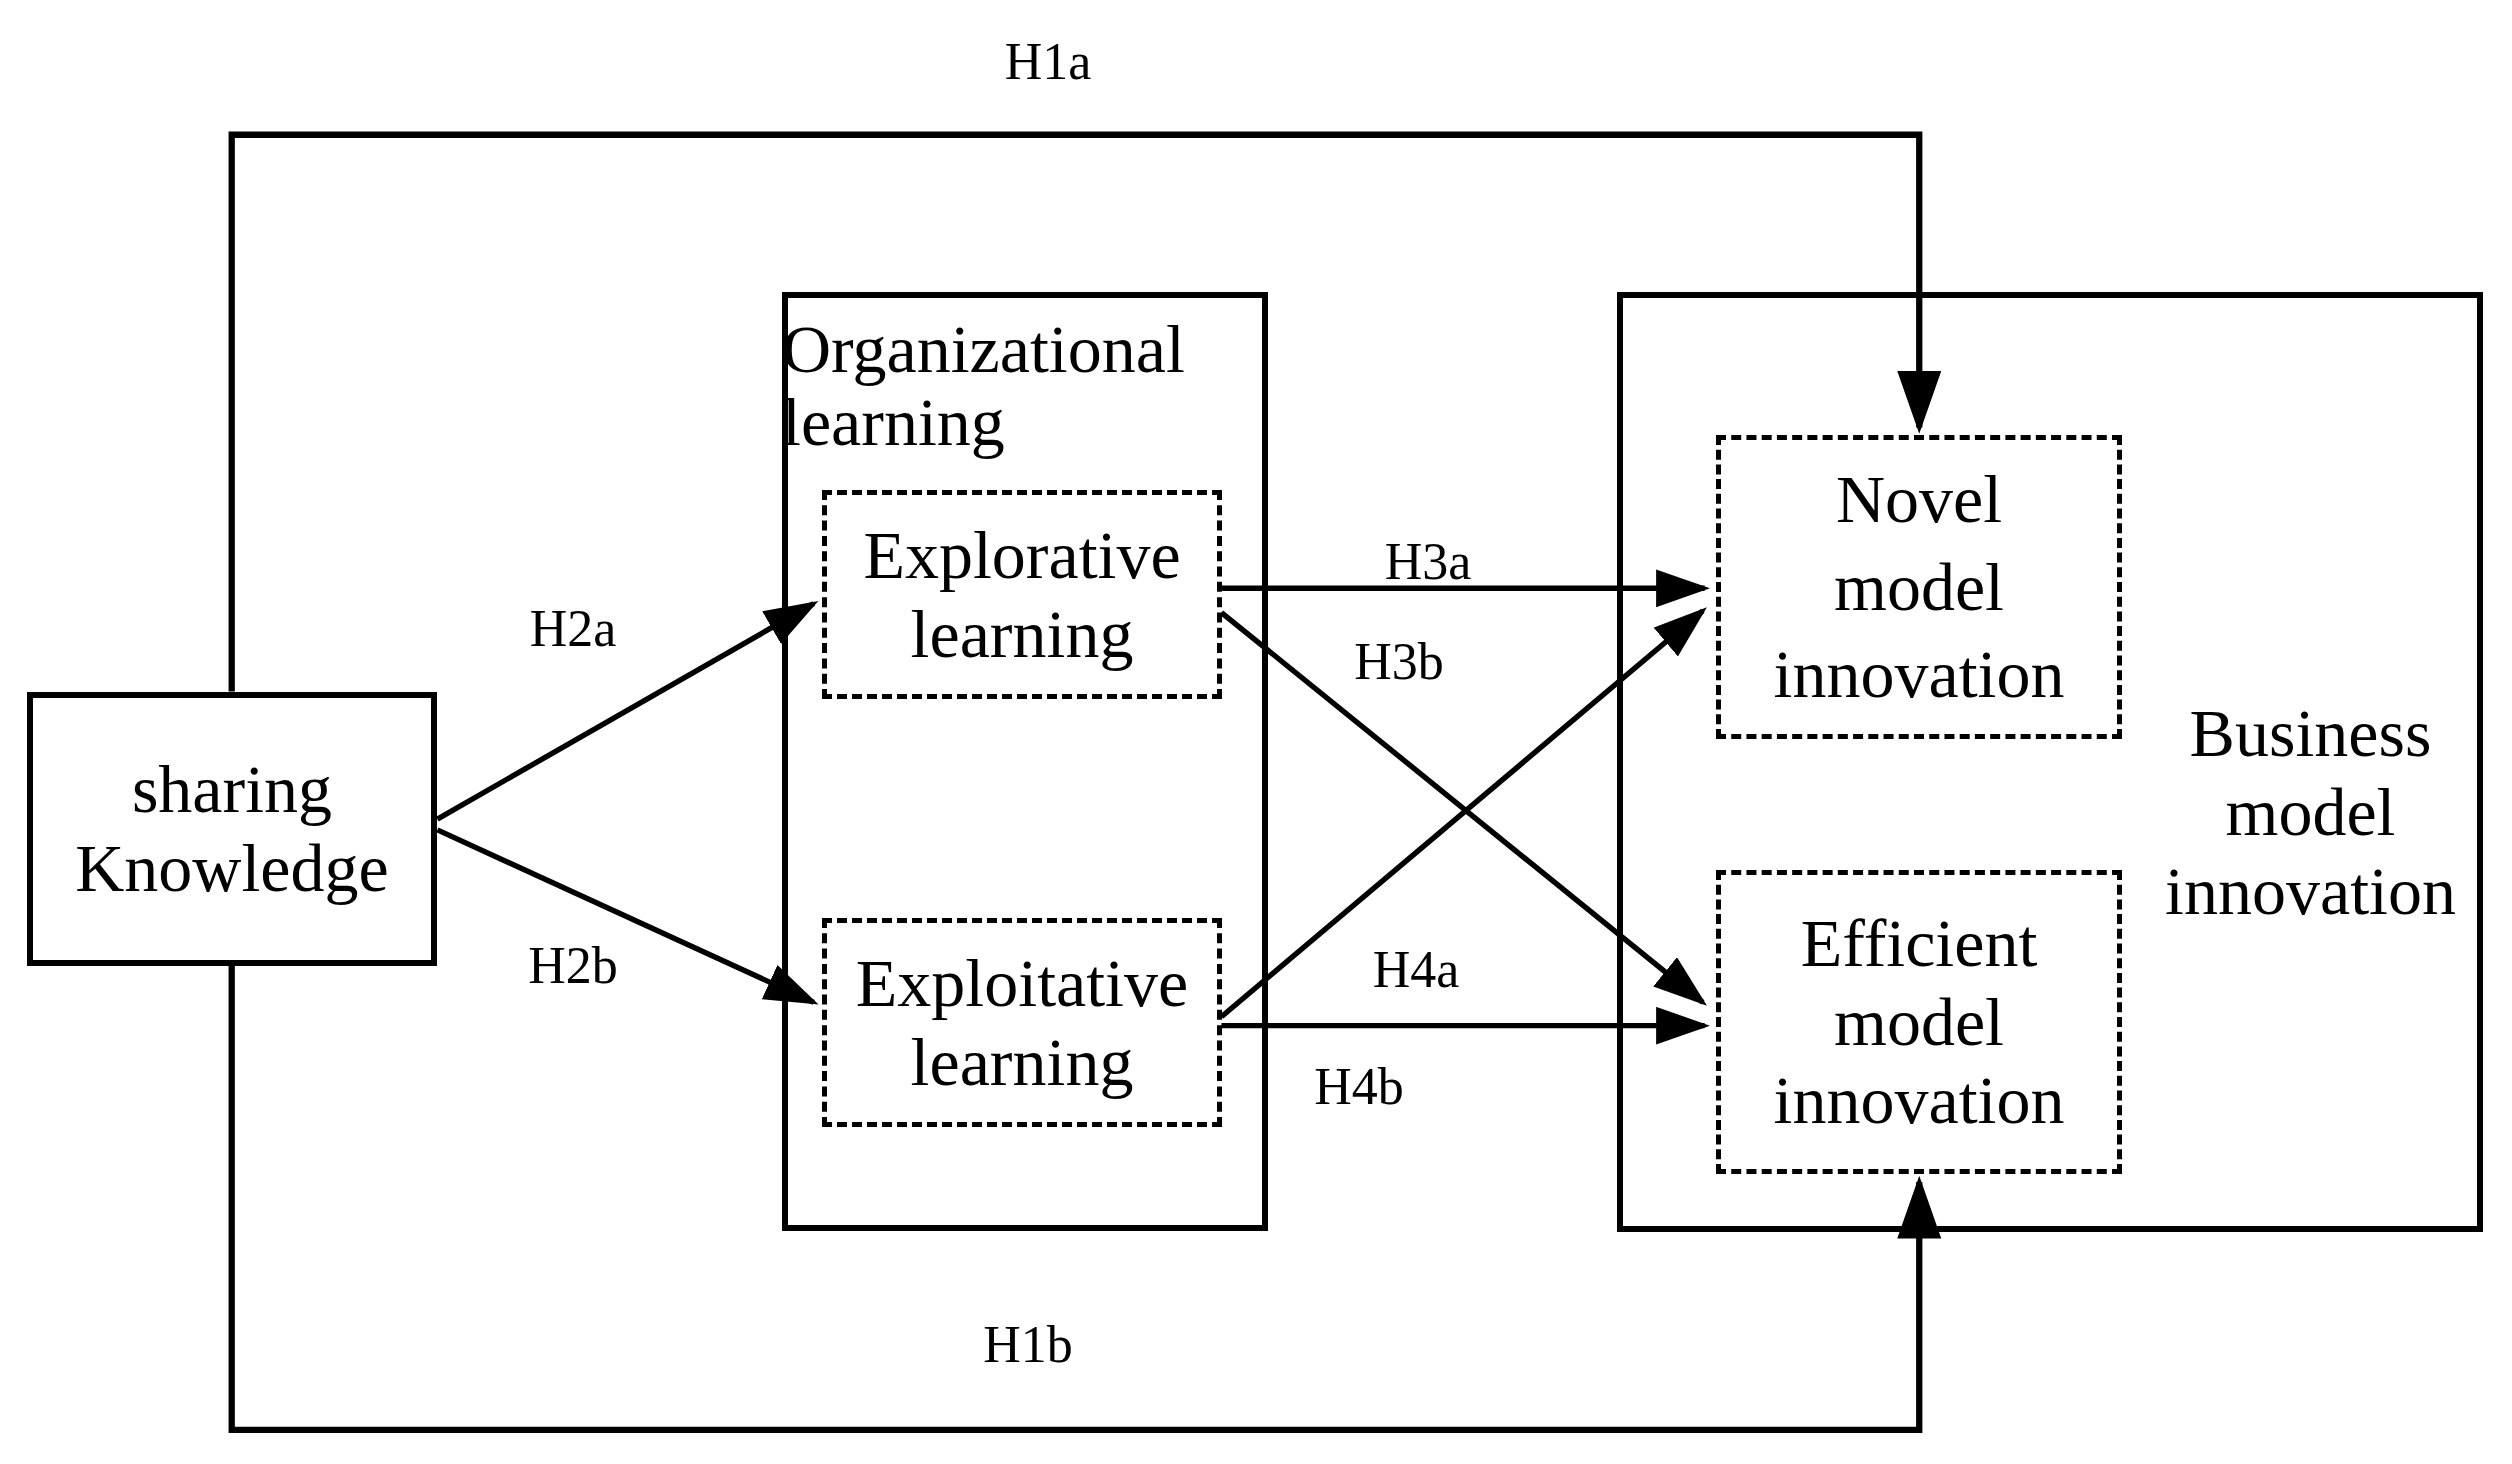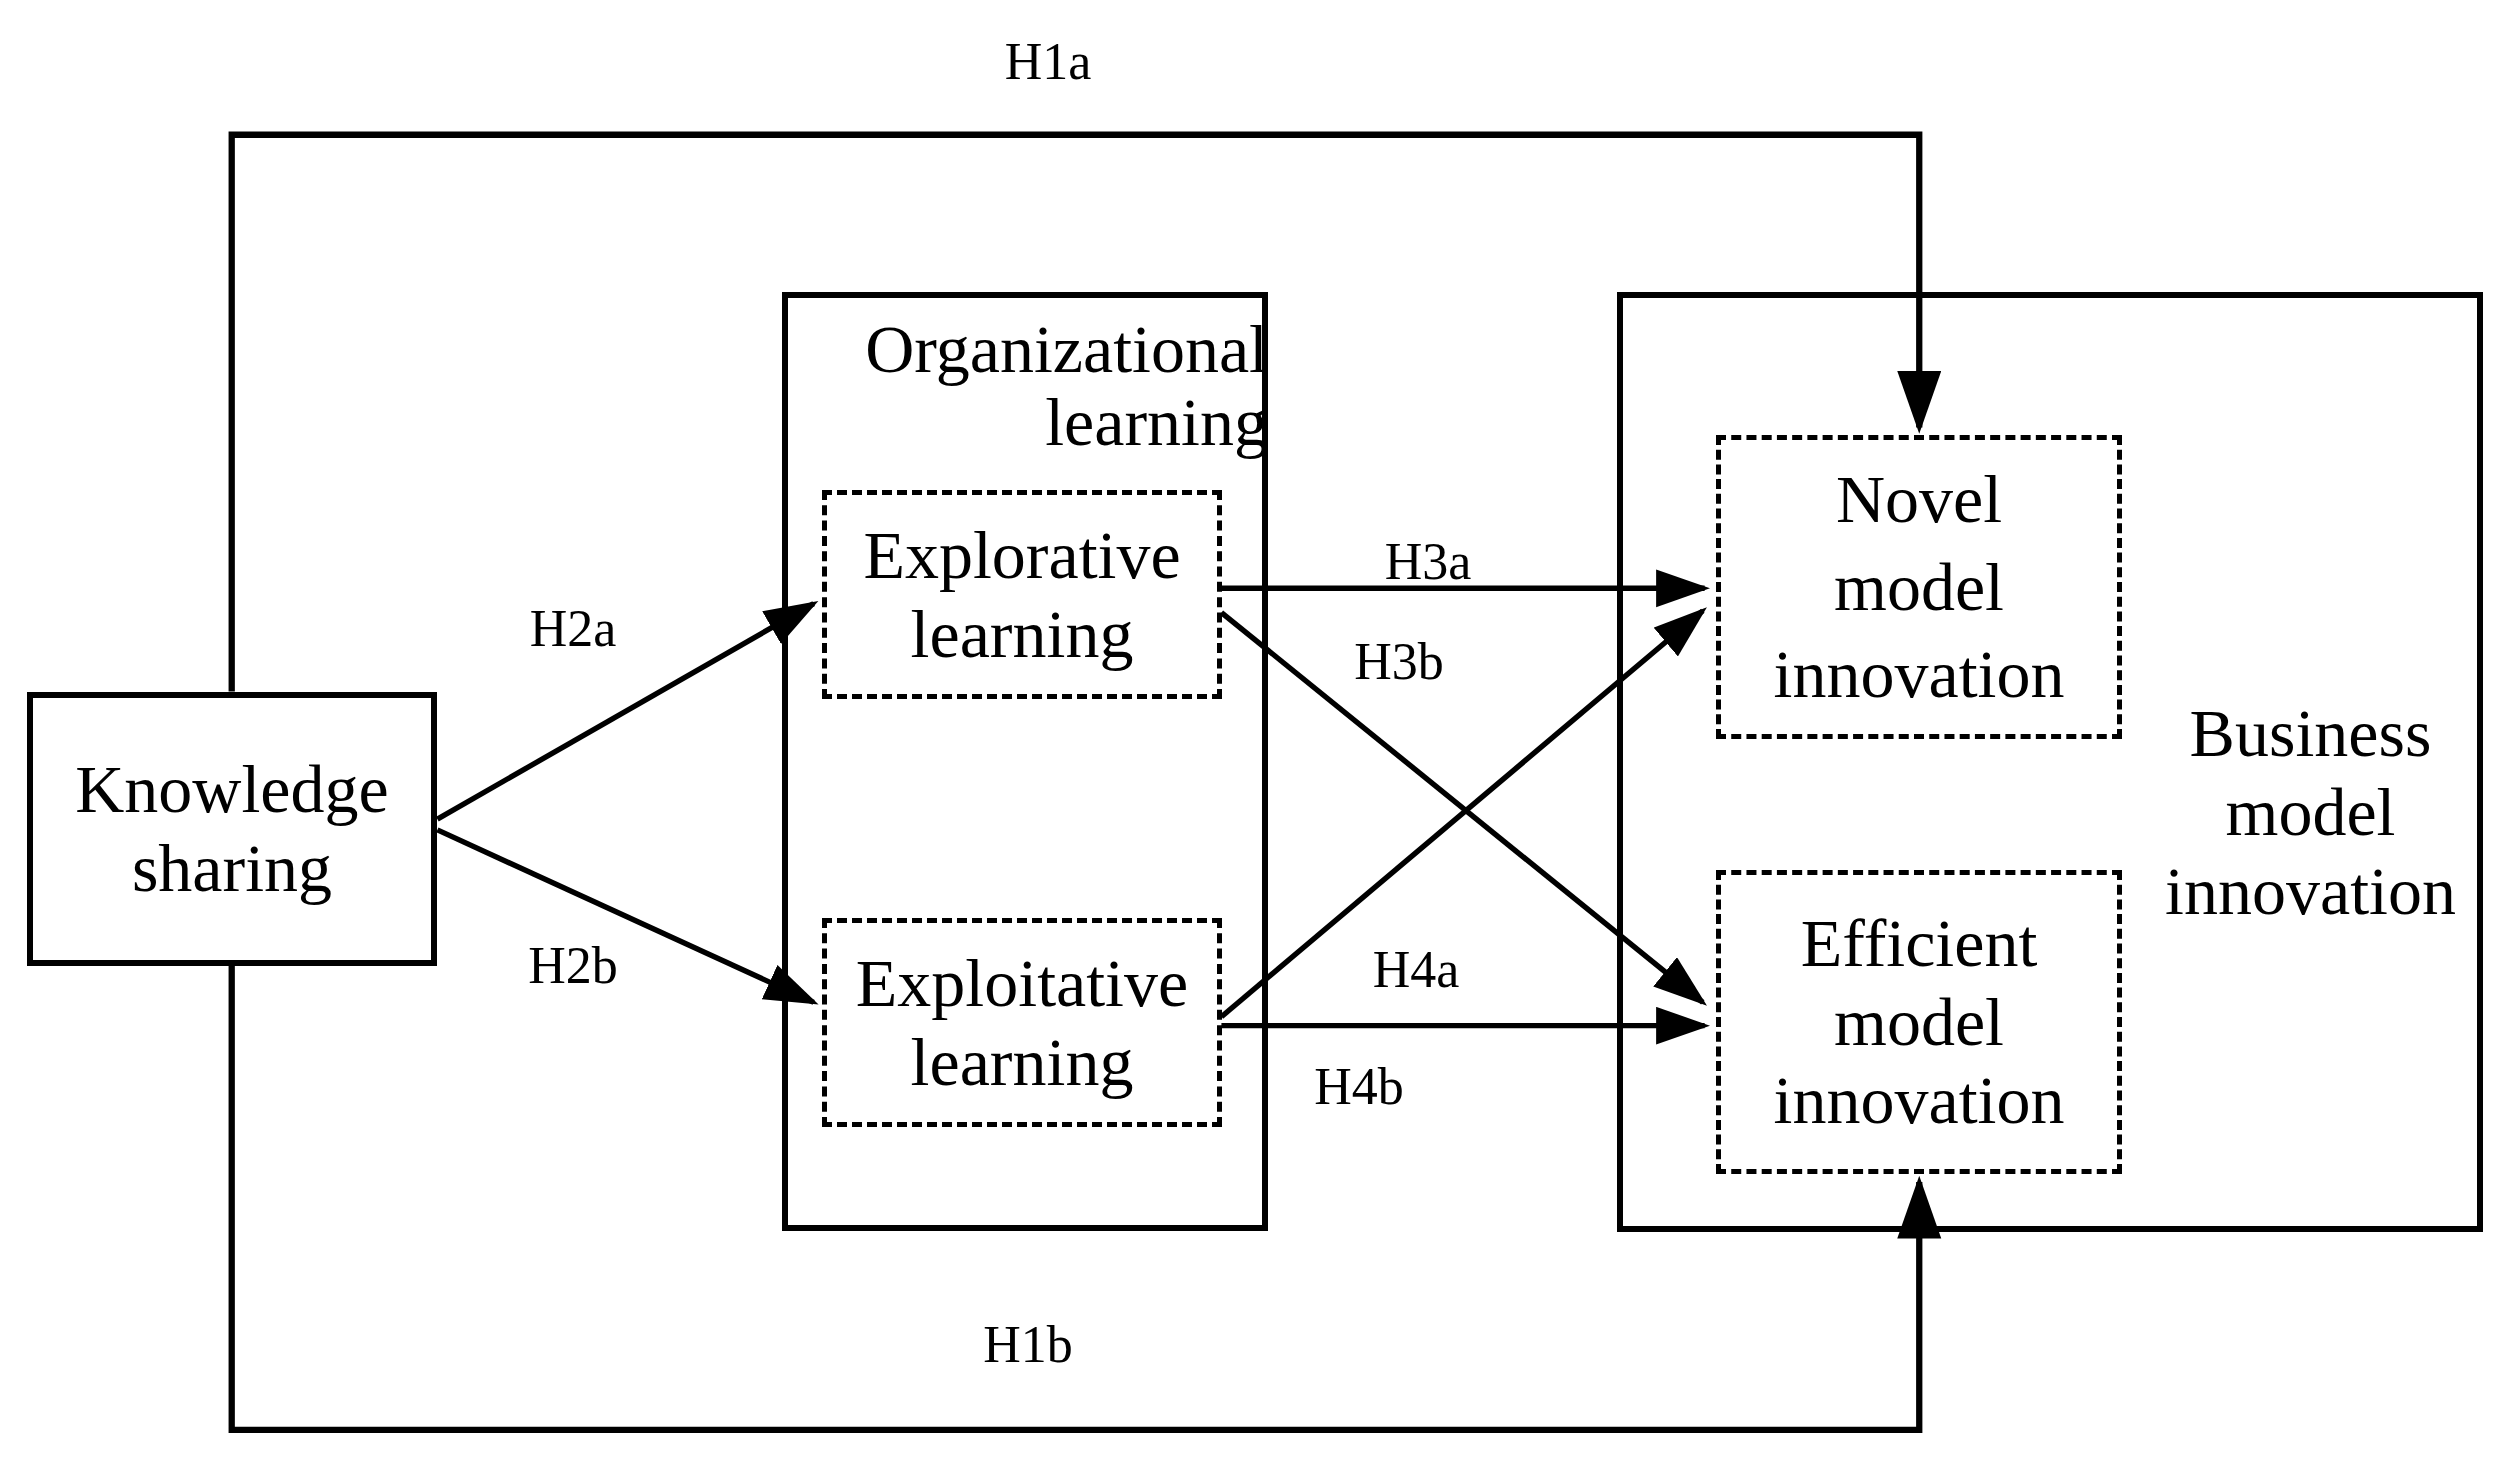--- a/index.html
+++ b/index.html
@@ -18,43 +18,43 @@
     align-items:center;justify-content:center;
     text-align:center;
   }
   .solid{border:6.3px solid #000;}
   .dashed{border:5.4px dashed #000;}
   .node-line{
     font-size:68px;line-height:1.16;white-space:nowrap;
   }
   .org-title{
     position:absolute;left:782px;top:313px;width:486px;
-    text-align:right;
+    text-align:left;
   }
   .org-title .node-line{line-height:1.08;}
   .bmi-label{
     position:absolute;left:2138px;top:694px;width:345px;
     display:flex;flex-direction:column;align-items:center;justify-content:flex-start;
     text-align:center;
   }
   .hlabel{
     position:absolute;
     transform:translate(-50%,-50%);
     font-size:52px;line-height:1;white-space:nowrap;
   }
   svg.wires{position:absolute;left:0;top:0;pointer-events:none;}
 </style>
 </head>
 <body>
 
 <div class="canvas">
 
   <div class="box solid" style="left:27px;top:692px;width:410px;height:274px;">
+    <div class="node-line">sharing</div>
     <div class="node-line">Knowledge</div>
-    <div class="node-line">sharing</div>
   </div>
 
   <div class="box solid" style="left:782px;top:292px;width:486px;height:939px;"></div>
   <div class="org-title">
     <div class="node-line">Organizational</div>
     <div class="node-line">learning</div>
   </div>
 
   <div class="box dashed" style="left:822px;top:490px;width:400px;height:209px;font-family:Liberation Serif, serif;">
     <div class="node-line">Explorative</div>

